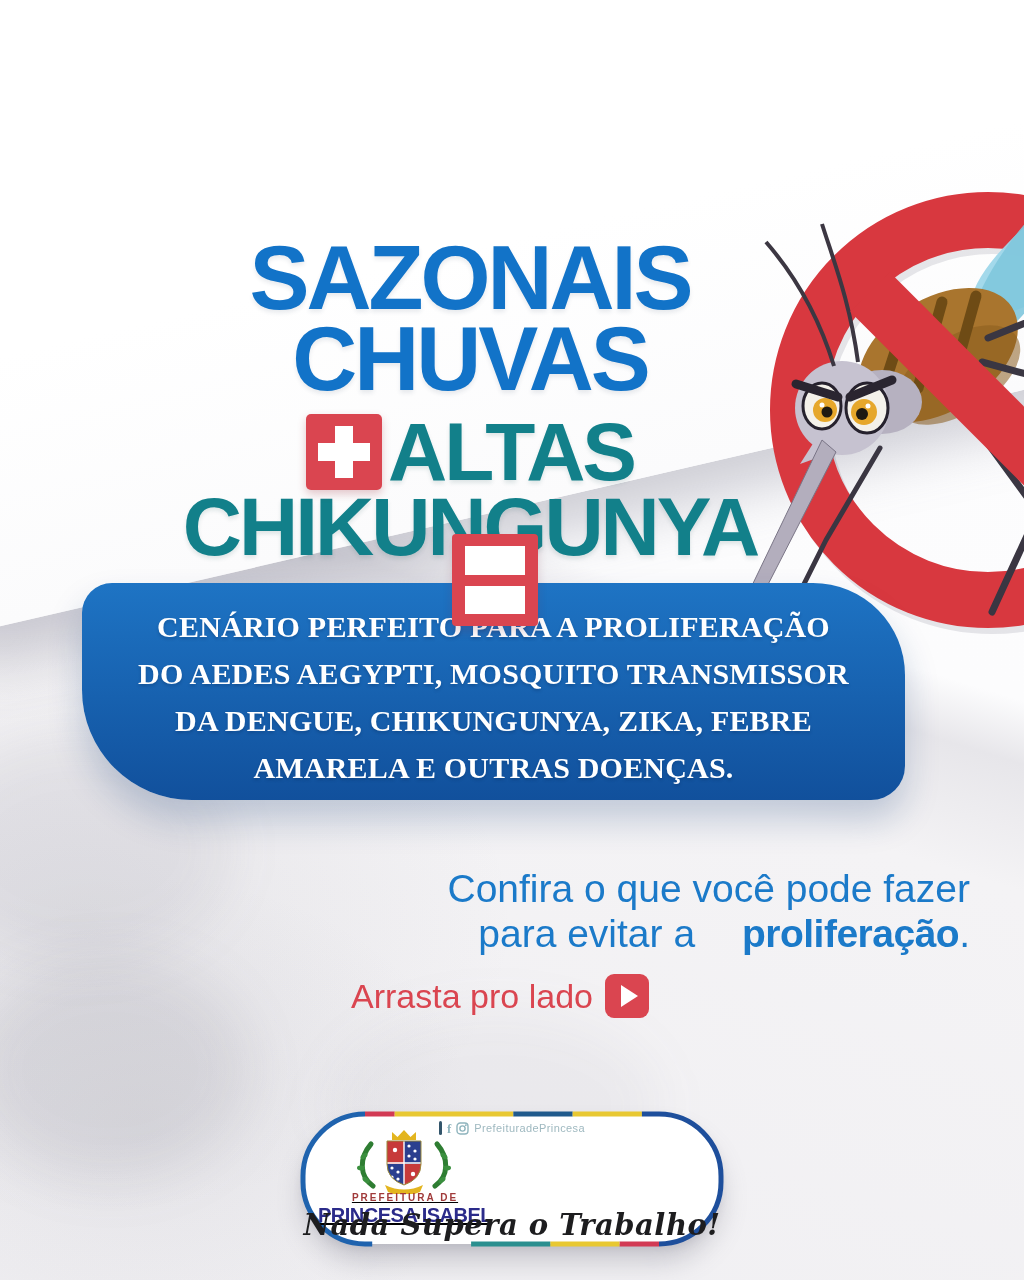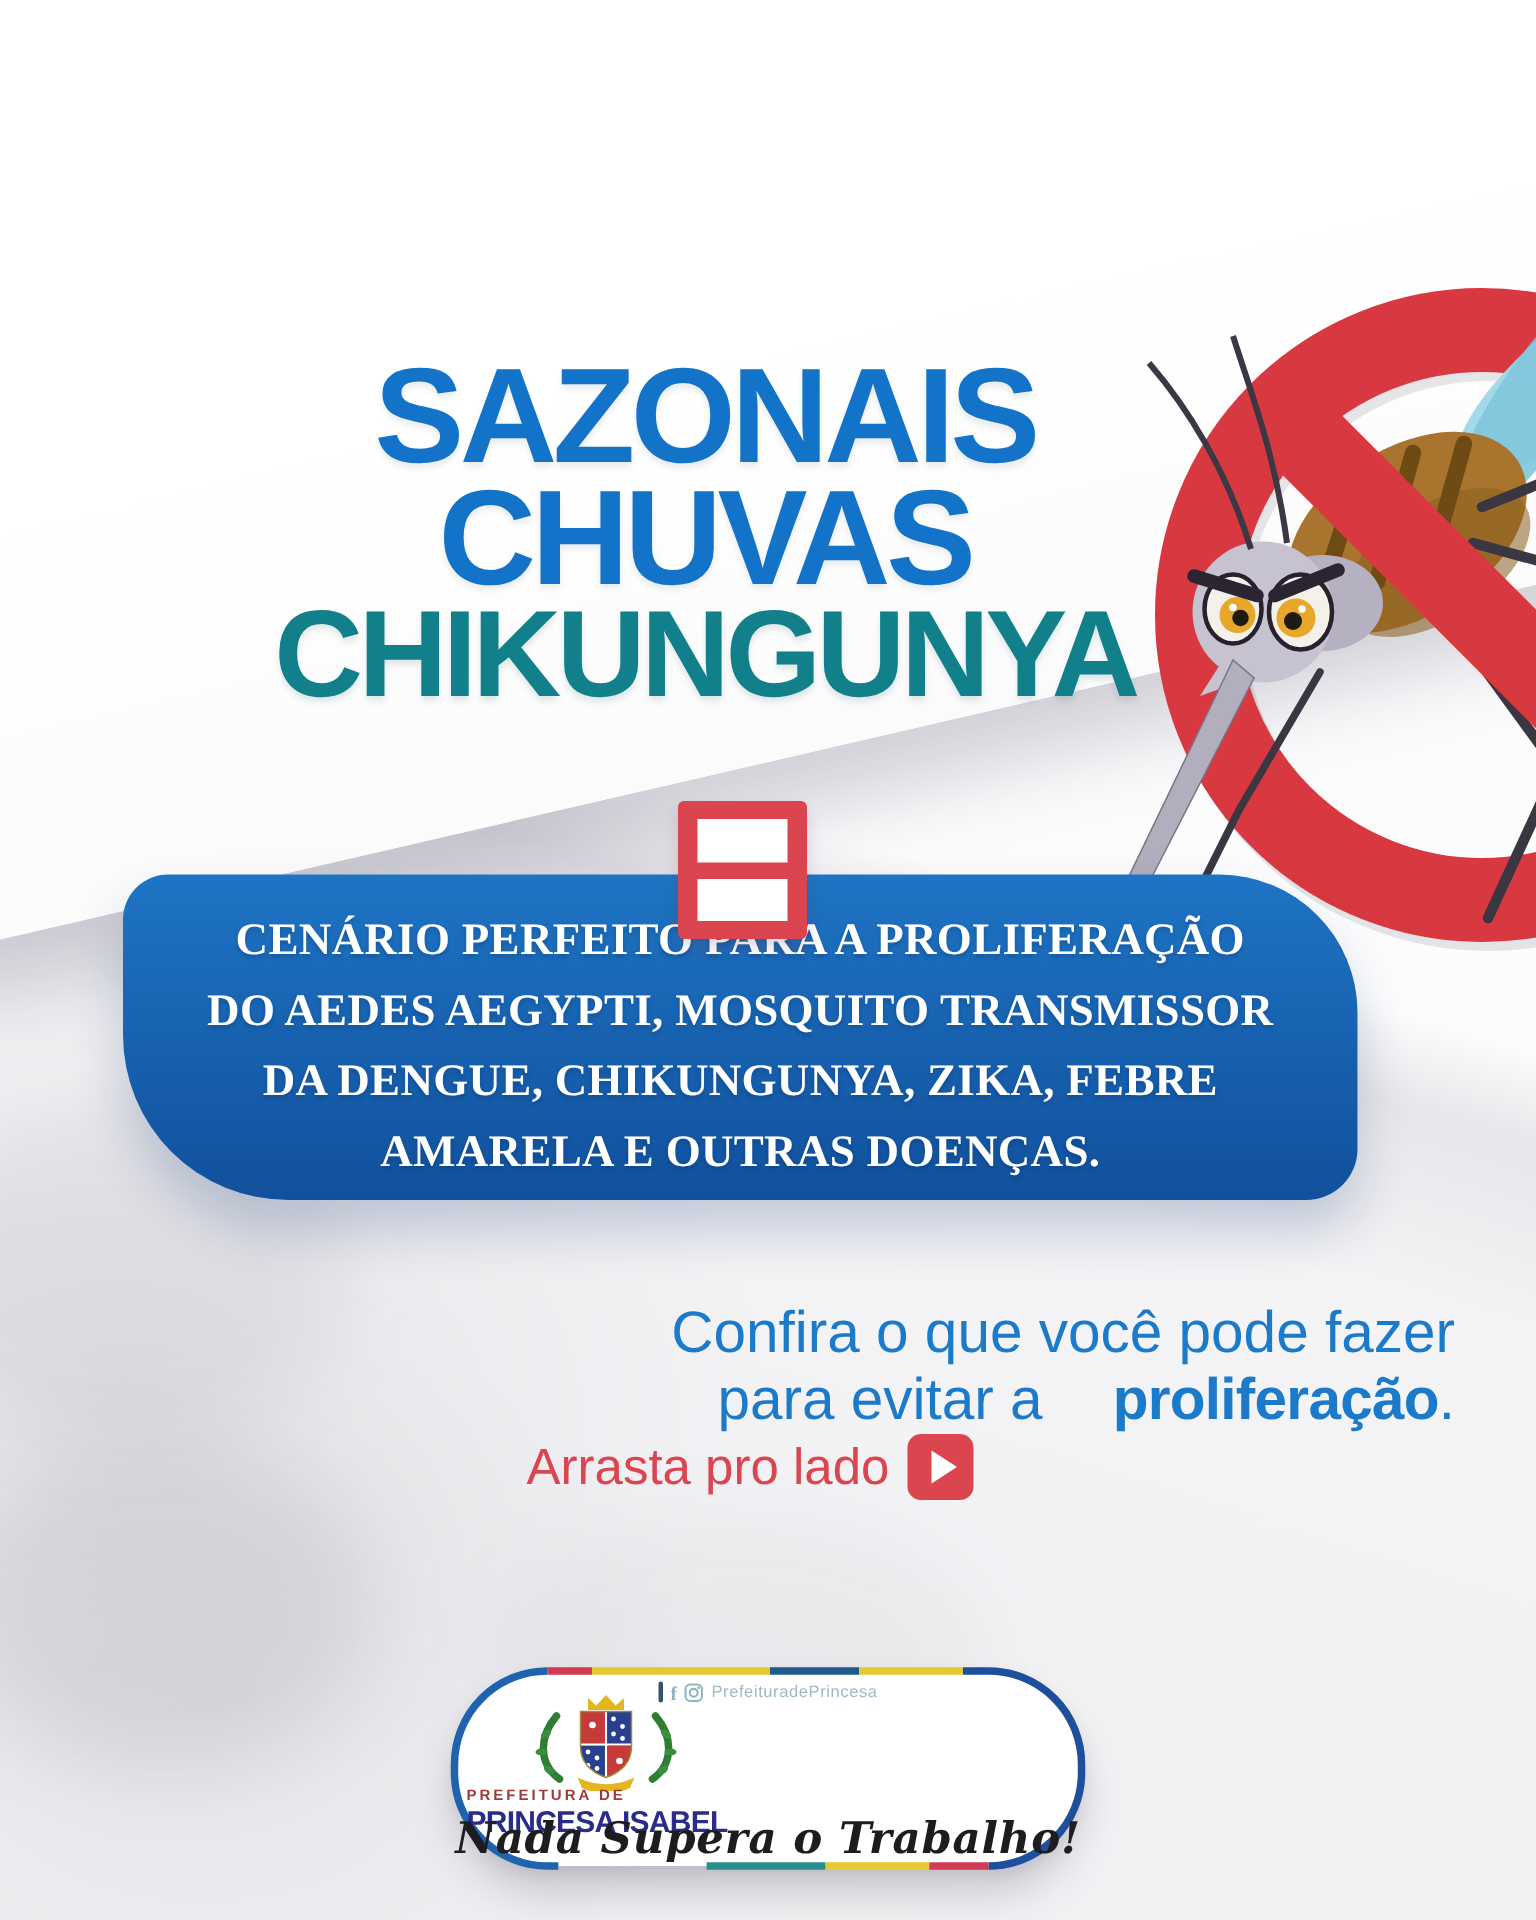--- a/index.html
+++ b/index.html
@@ -83,21 +83,21 @@
   .info-box .line{
     display:block;color:#fff;font-weight:bold;font-size:30px;line-height:47px;letter-spacing:.2px;
     text-shadow:0 2px 3px rgba(0,30,70,.25);
   }
 
   
   .cta{position:absolute;left:30px;top:866px;width:940px;text-align:right;z-index:3;}
   .cta .l1,.cta .l2{color:var(--cta-blue);font-size:39px;line-height:45px;letter-spacing:0;}
   .cta .l2 b{font-weight:bold;letter-spacing:-0.5px;margin-left:36px;}
   .swipe{
-    display:flex;align-items:center;justify-content:center;gap:12px;
+    margin-top:18px;display:flex;align-items:center;justify-content:center;gap:12px;
   }
   .swipe .label{color:var(--accent-red);font-size:34px;}
   .play-icon{
     width:44px;height:44px;background:var(--accent-red);border-radius:9px;position:relative;
     flex:0 0 auto;cursor:pointer;
   }
   .play-icon::after{
     content:"";position:absolute;left:16px;top:11px;
     border-left:17px solid #fff;border-top:11px solid transparent;border-bottom:11px solid transparent;
   }
@@ -113,21 +113,21 @@
   }
   .badge-border{position:absolute;left:-4px;top:-4px;width:426px;height:138px;pointer-events:none;}
   .social{
     position:absolute;left:0;top:7px;width:100%;display:flex;align-items:center;justify-content:center;gap:5px;
   }
   .social .bar{width:3px;height:14px;background:#33556b;border-radius:2px;}
   .social .fb{color:#8fb4bd;font-weight:bold;font-size:13px;line-height:13px;font-family:"Liberation Serif",serif;}
   .social svg{display:block;}
   .social .handle{color:#9fb9c0;font-size:11px;letter-spacing:.4px;}
   .crest{position:absolute;left:44px;top:16px;}
-  .org{position:absolute;left:8px;top:78px;width:188px;text-align:left;}
+  .org{position:absolute;left:8px;top:78px;width:188px;text-align:center;text-decoration:underline;}
   .org .small{color:var(--maroon);font-size:10px;font-weight:bold;letter-spacing:2px;}
   .org .name{color:var(--navy);font-size:20px;font-weight:bold;letter-spacing:-.5px;margin-top:1px;}
   .dept{position:absolute;left:152px;top:26px;display:flex;align-items:center;gap:6px;}
   .dept .texts{display:flex;flex-direction:column;}
   .dept .small{color:var(--saude-teal);font-size:13.5px;letter-spacing:1px;}
   .dept .small b{font-style:italic;font-weight:bold;}
   .dept .name{color:var(--saude-teal);font-size:40px;font-weight:bold;letter-spacing:1px;line-height:40px;}
   .slogan{
     position:absolute;left:0;top:94px;width:100%;text-align:center;
     font-family:"DejaVu Serif",serif;font-style:italic;font-weight:bold;
@@ -139,20 +139,24 @@
 
 <div class="stage">
   <div class="band"></div>
   <div class="blob b1"></div>
   <div class="blob b2"></div>
   <div class="blob b3"></div>
 
   <div class="headline">
     <div class="hl-blue">SAZONAIS</div>
     <div class="hl-blue">CHUVAS</div>
+    <div class="hl-row">
+      <span class="plus-icon"></span>
+      <span class="hl-teal">ALTAS</span>
+    </div>
     <div class="hl-teal">CHIKUNGUNYA</div>
   </div>
 
   <div class="equals-icon">
       <span></span>
       <span></span>
     </div>
 
   <div class="info-box">
     <span class="line">CENÁRIO PERFEITO PARA A PROLIFERAÇÃO</span>

